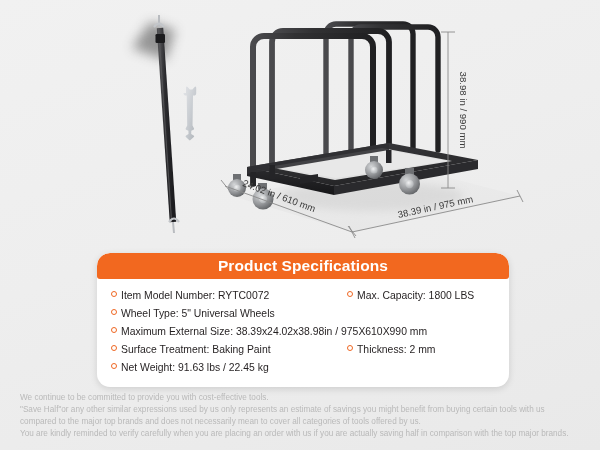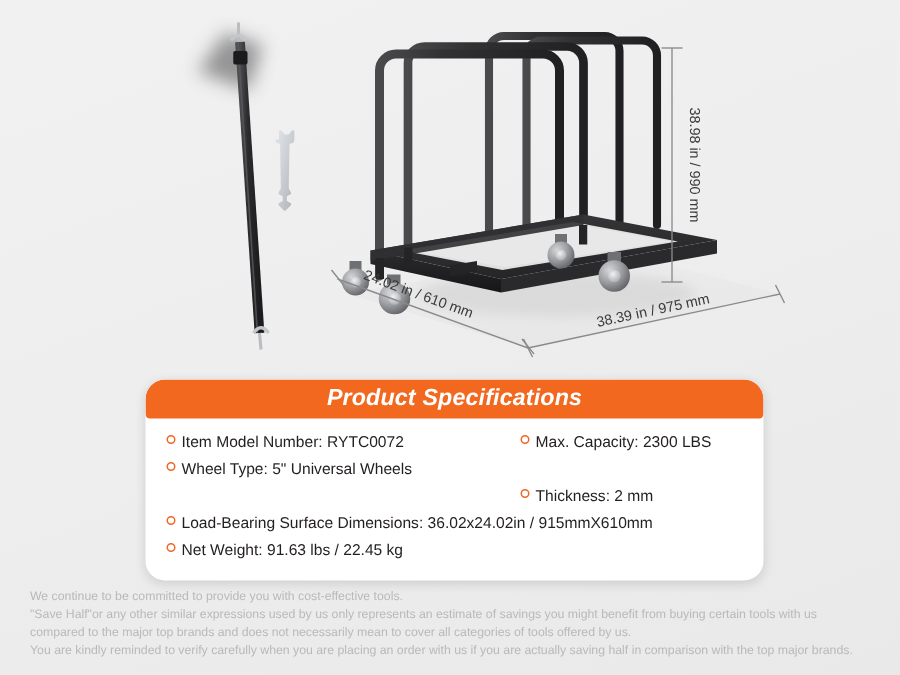--- a/index.html
+++ b/index.html
@@ -39,21 +39,20 @@
     box-shadow: 0 2px 7px rgba(0,0,0,0.13);
     overflow: hidden;
   }
   #spec-header {
     height: 26px;
     background: #f2681f;
     border-radius: 13px 13px 3px 3px;
     display: flex;
     align-items: center;
     justify-content: center;
-    font-style: italic;
   }
   #spec-header .title {
     color: #ffffff;
     font-size: 15.5px;
     font-weight: bold;
     letter-spacing: 0.1px;
   }
   #spec-body {
     padding: 7px 0 11px 0;
   }
@@ -296,45 +295,49 @@
   </div>
   <div id="spec-body">
 
     <div class="spec-row">
       <span class="spec-item col-left">
         <span class="bullet"></span>
         <span>Item Model Number: RYTC0072</span>
       </span>
       <span class="spec-item col-right">
         <span class="bullet"></span>
-        <span>Max. Capacity: 2300 LBS</span>
+        <span>Max. Capacity: 1800 LBS</span>
       </span>
     </div>
 
     <div class="spec-row">
       <span class="spec-item col-left">
         <span class="bullet"></span>
         <span>Wheel Type: 5" Universal Wheels</span>
       </span>
     </div>
 
-
-    <div class="spec-row">
+    <div class="spec-row">
+      <span class="spec-item col-left">
+        <span class="bullet"></span>
+        <span>Maximum External Size: 38.39x24.02x38.98in / 975X610X990 mm</span>
+      </span>
+    </div>
+
+    <div class="spec-row">
+      <span class="spec-item col-left">
+        <span class="bullet"></span>
+        <span>Surface Treatment: Baking Paint</span>
+      </span>
       <span class="spec-item col-right">
         <span class="bullet"></span>
         <span>Thickness: 2 mm</span>
       </span>
     </div>
 
-    <div class="spec-row">
-      <span class="spec-item col-left">
-        <span class="bullet"></span>
-        <span>Load-Bearing Surface Dimensions: 36.02x24.02in / 915mmX610mm</span>
-      </span>
-    </div>
 
     <div class="spec-row">
       <span class="spec-item col-left">
         <span class="bullet"></span>
         <span>Net Weight: 91.63 lbs / 22.45 kg</span>
       </span>
     </div>
 
   </div>
 </div>

